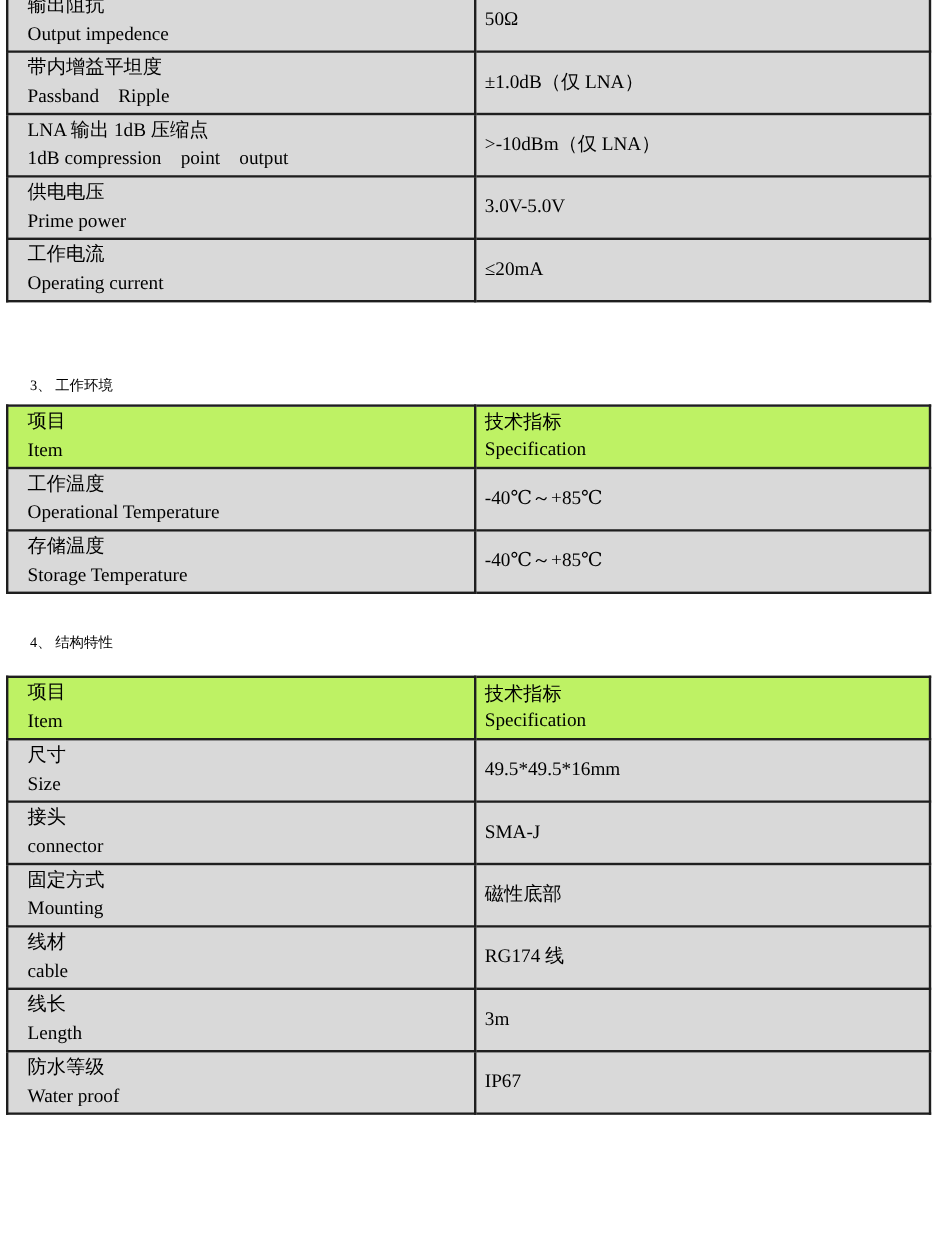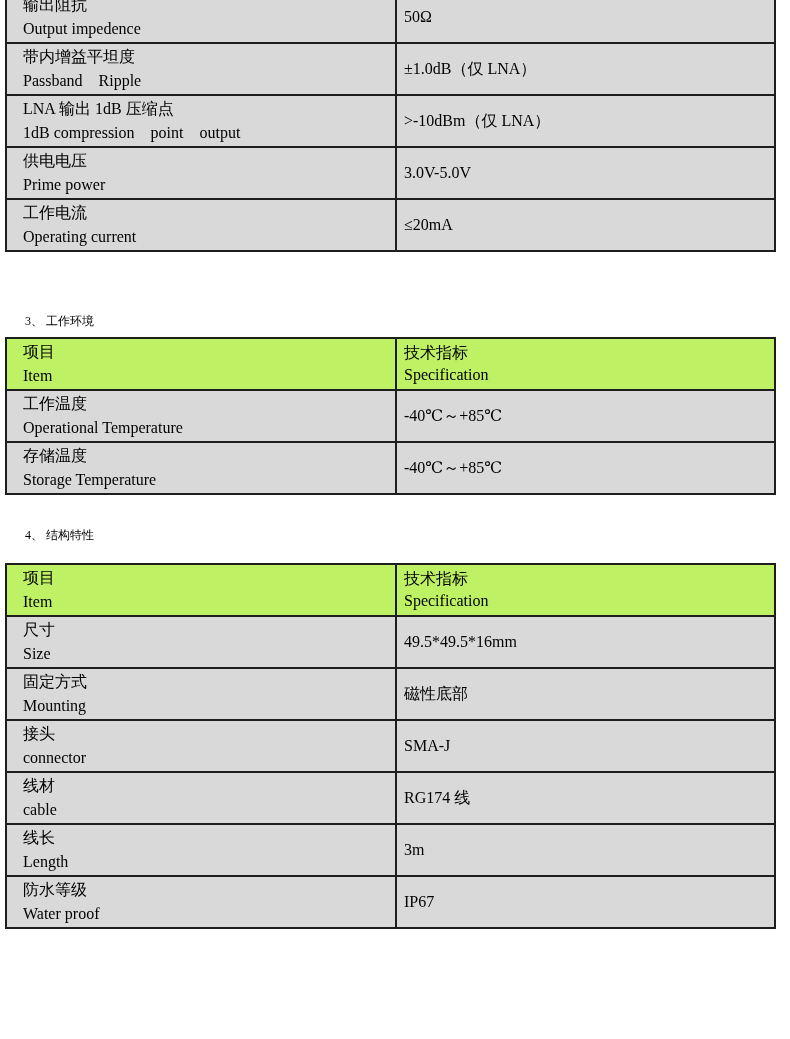--- a/index.html
+++ b/index.html
@@ -158,38 +158,38 @@
         <td class="item">
           <span class="lz">尺寸</span>
           <span class="le">Size</span>
         </td>
         <td class="val">
           <span class="v">49.5*49.5*16mm</span>
         </td>
       </tr>
       <tr>
         <td class="item">
+          <span class="lz">接头</span>
+          <span class="le">connector</span>
+        </td>
+        <td class="val">
+          <span class="v">SMA-J</span>
+        </td>
+      </tr>
+      <tr>
+        <td class="item">
           <span class="lz">固定方式</span>
           <span class="le">Mounting</span>
         </td>
         <td class="val">
           <span class="v">磁性底部</span>
         </td>
       </tr>
       <tr>
         <td class="item">
-          <span class="lz">接头</span>
-          <span class="le">connector</span>
-        </td>
-        <td class="val">
-          <span class="v">SMA-J</span>
-        </td>
-      </tr>
-      <tr>
-        <td class="item">
           <span class="lz">线材</span>
           <span class="le">cable</span>
         </td>
         <td class="val">
           <span class="v">RG174 线</span>
         </td>
       </tr>
       <tr>
         <td class="item">
           <span class="lz">线长</span>

